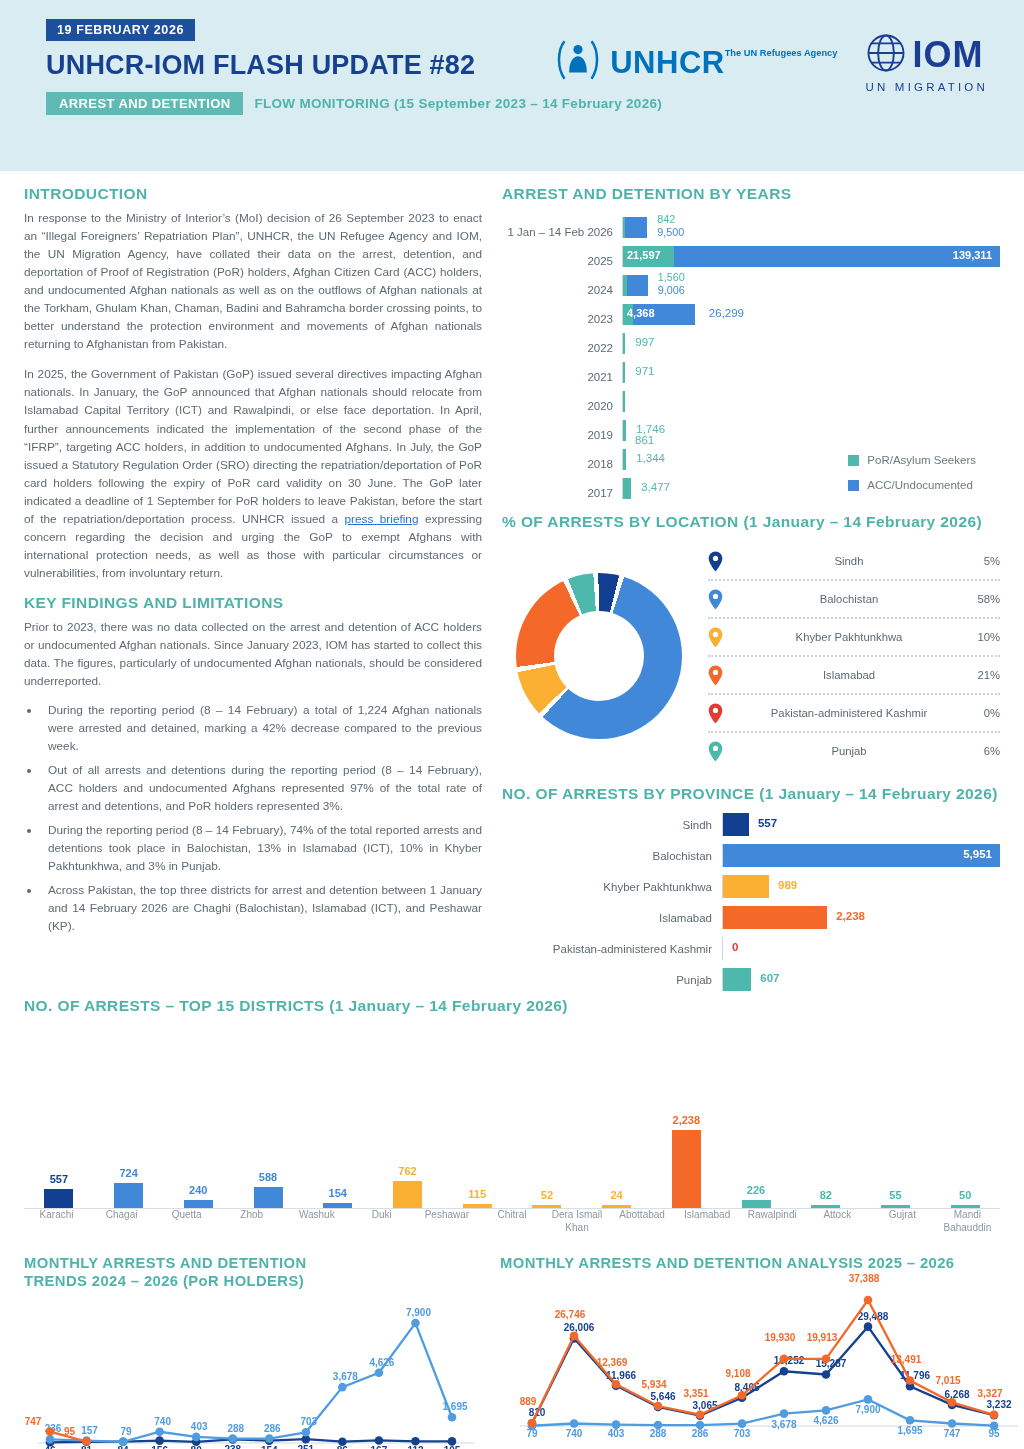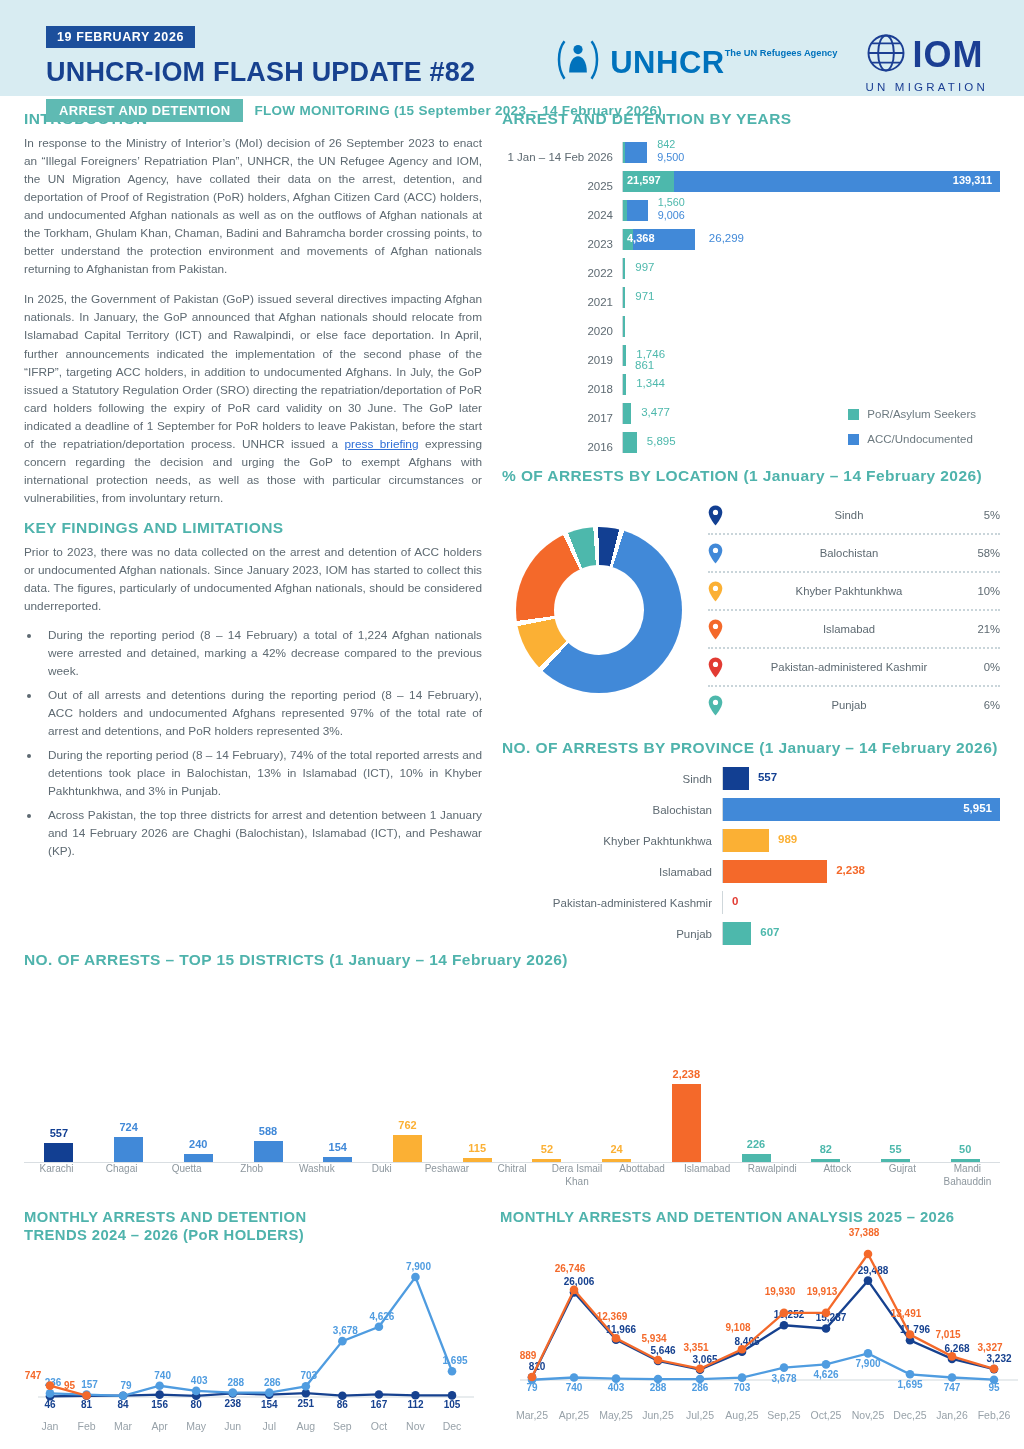--- a/index.html
+++ b/index.html
@@ -1,20 +1,20 @@
 <!DOCTYPE html>
 <html><head>
 <meta charset="utf-8">
 <style>
   *{margin:0;padding:0;box-sizing:border-box}
   html,body{width:1024px;background:#ffffff;font-family:"Liberation Sans",sans-serif;color:#5e6a72}
   body{height:1449px;position:relative;overflow:hidden}
 
   
-  .header{background:#d8ecf2;padding:26px 24px 16px 24px;position:relative;height:96px}
+  .header{background:#d8ecf2;padding:19px 24px 16px 24px;position:relative;height:171px}
   .date-badge{display:inline-block;background:#1c4f9c;color:#fff;font-weight:bold;font-size:12.5px;letter-spacing:.6px;padding:4px 11px;margin-left:22px}
   .title{color:#17418f;font-size:27px;font-weight:bold;margin:9px 0 11px 22px;letter-spacing:.2px}
   .tagrow{display:flex;align-items:center;margin-left:22px;gap:11px}
   .tag-badge{background:#5fbab3;color:#fff;font-weight:bold;font-size:13px;padding:4px 13px;letter-spacing:.4px}
   .subtitle{color:#4fb3ac;font-size:13.5px;font-weight:bold;letter-spacing:.3px}
   .logos{position:absolute;top:32px;right:36px;display:flex;gap:28px;align-items:center}
   .logo{display:flex;align-items:center;gap:7px}
   .unhcr-text{display:flex;flex-direction:row;line-height:1}
   .unhcr-word{color:#0072bc;font-size:31px;font-weight:bold;letter-spacing:.5px}
   .unhcr-tag{color:#0072bc;font-size:9.3px;font-weight:bold;margin-top:2px}
@@ -219,27 +219,20 @@
               <div class="ybar-track">
                 <div class="seg" style="left: 0px; width: 0.83526%; background: rgb(77, 184, 172);"></div>
                 <div class="ybar-out teal" style="left: calc(0.83526% + 10px);">1,344</div>
               </div>
             </div>
             <div class="ybar-row">
               <div class="ybar-label">2017</div>
               <div class="ybar-track">
                 <div class="seg" style="left: 0px; width: 2.16086%; background: rgb(77, 184, 172);"></div>
                 <div class="ybar-out teal" style="left: calc(2.16086% + 10px);">3,477</div>
-              </div>
-            </div>
-            <div class="ybar-row">
-              <div class="ybar-label">2016</div>
-              <div class="ybar-track">
-                <div class="seg" style="left: 0px; width: 3.66358%; background: rgb(77, 184, 172);"></div>
-                <div class="ybar-out teal" style="left: calc(3.66358% + 10px);">5,895</div>
               </div>
             </div>
           </div>
         <div class="years-legend" id="years-legend">
             <div class="ylg-item">
               <span class="sq" style="background: rgb(77, 184, 172);"></span>
               <span>PoR/Asylum Seekers</span>
             </div>
             <div class="ylg-item">
               <span class="sq" style="background: rgb(65, 137, 216);"></span>

